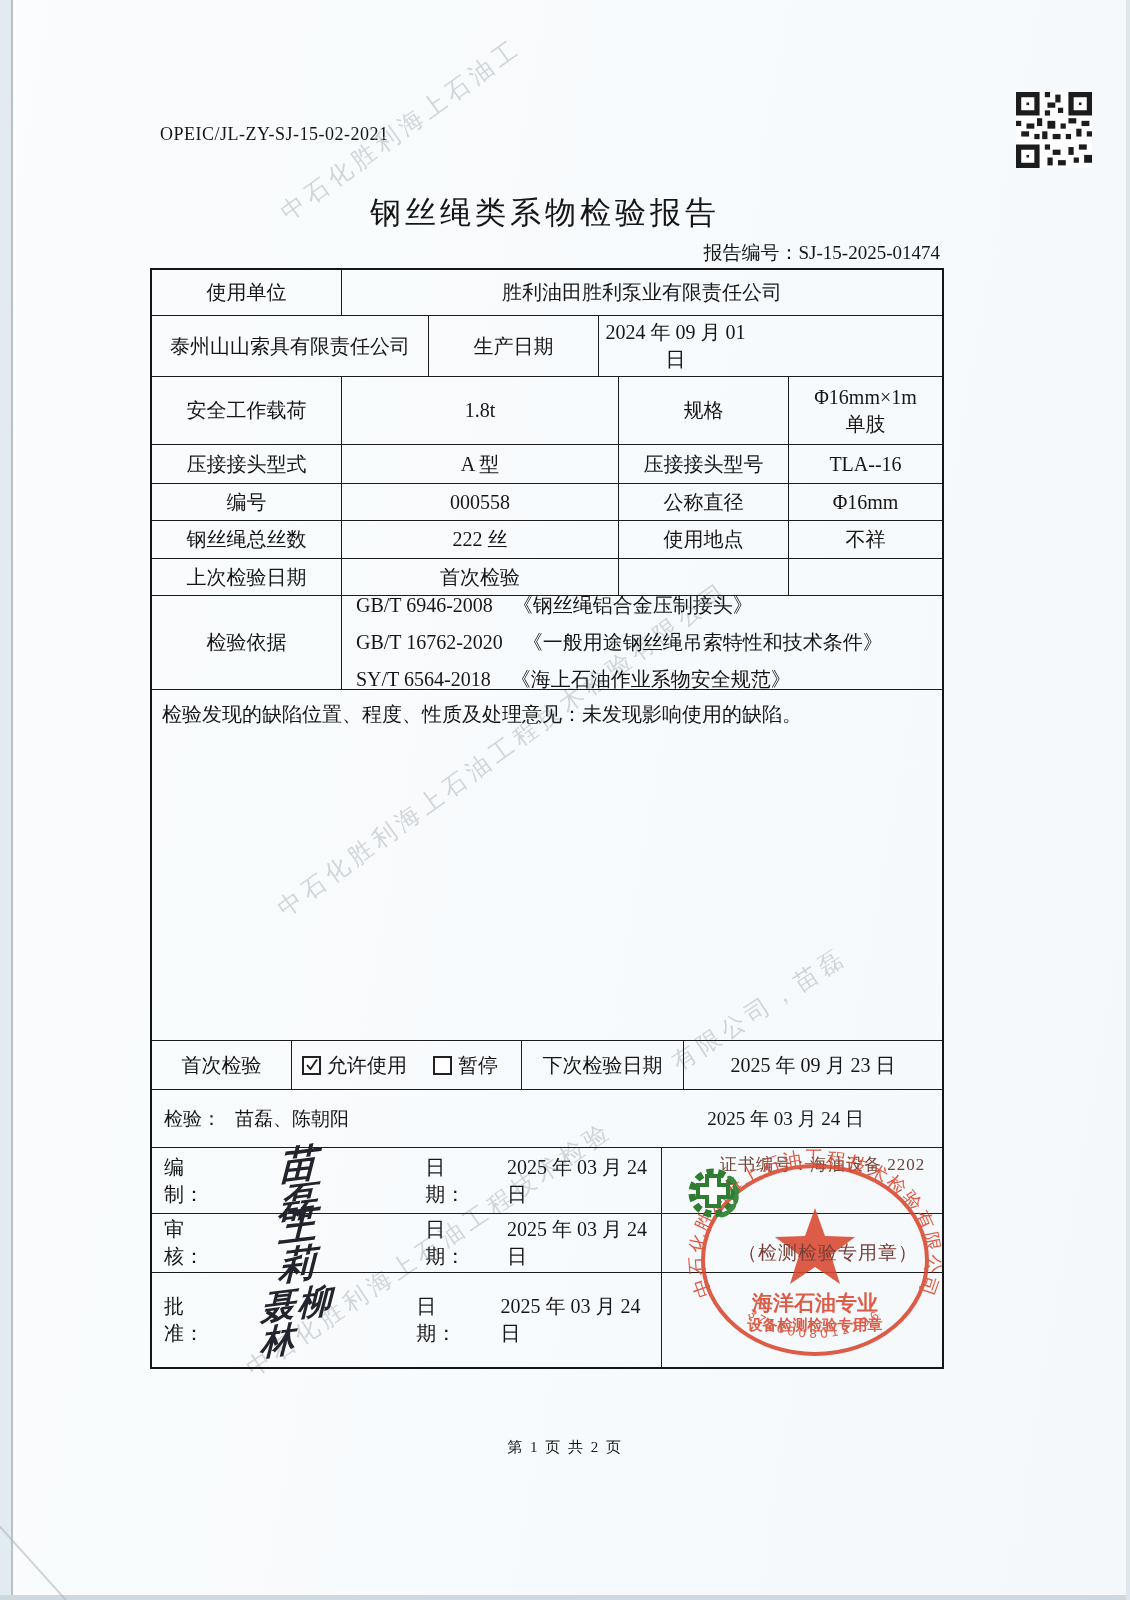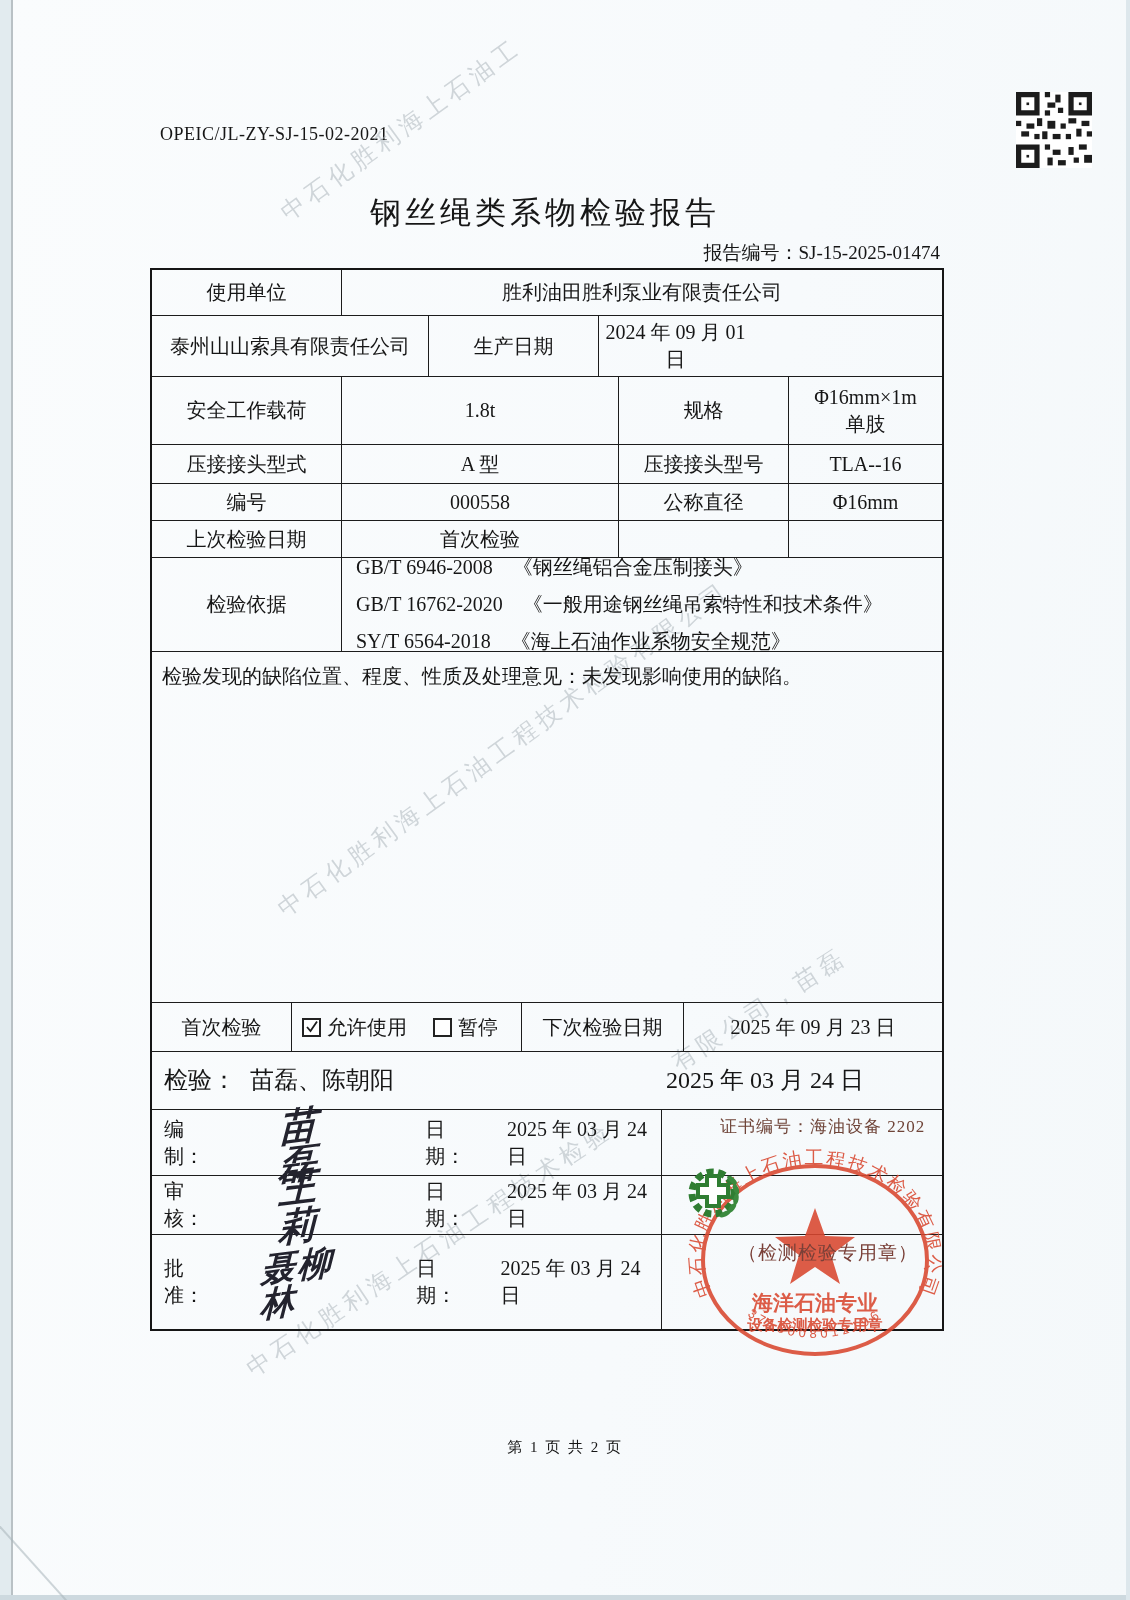--- a/index.html
+++ b/index.html
@@ -41,21 +41,21 @@
   .td:last-child{border-right:none;}
   .td.left{justify-content:flex-start;text-align:left;}
   .basis-lines{display:flex;flex-direction:column;gap:10px;align-items:flex-start;}
   .defect-cell{flex-direction:row;align-items:flex-start;justify-content:flex-start;
                padding:8px 10px;font-size:20px;line-height:1.6;}
   .chk{display:inline-flex;align-items:center;gap:6px;}
   .box{width:15px;height:15px;border:2px solid #222;display:inline-flex;
        align-items:center;justify-content:center;background:#fff;}
   .gap{width:26px;}
   
-  .inspect-row{display:flex;align-items:center;width:100%;font-size:24px;}
+  .inspect-row{display:flex;align-items:center;width:100%;font-size:19px;}
   
   .sign-left{display:flex;align-items:center;font-size:20px;padding-left:12px;box-sizing:border-box;}
   .sig{font-size:38px;font-style:italic;font-weight:600;color:#23232e;
        transform:rotate(-7deg) skewX(-8deg);letter-spacing:3px;line-height:1;}
   
   .stamp-cell{position:relative;padding:0;}
   .cert-line{position:absolute;left:58px;top:6px;font-size:17px;color:#6f4438;
              letter-spacing:1px;white-space:nowrap;z-index:4;}
   .overlay-chop{position:absolute;left:150px;top:1240px;font-size:19px;color:#7a4038;
                 letter-spacing:1px;z-index:5;}
@@ -150,20 +150,26 @@
       <div class="td" style="width:153px">TLA--16</div>
     </div>
 
     <div class="trow" style="height:36px">
       <div class="td" style="width:190px">编号</div>
       <div class="td" style="width:277px">000558</div>
       <div class="td" style="width:170px">公称直径</div>
       <div class="td" style="width:153px">Φ16mm</div>
     </div>
 
+    <div class="trow" style="height:37px">
+      <div class="td" style="width:190px">钢丝绳总丝数</div>
+      <div class="td" style="width:277px">222 丝</div>
+      <div class="td" style="width:170px">使用地点</div>
+      <div class="td" style="width:153px">不祥</div>
+    </div>
 
     <div class="trow" style="height:36px">
       <div class="td" style="width:190px">上次检验日期</div>
       <div class="td" style="width:277px">首次检验</div>
       <div class="td" style="width:170px"></div>
       <div class="td" style="width:153px"></div>
     </div>
 
     <div class="trow" style="height:93px">
       <div class="td" style="width:190px">检验依据</div>

